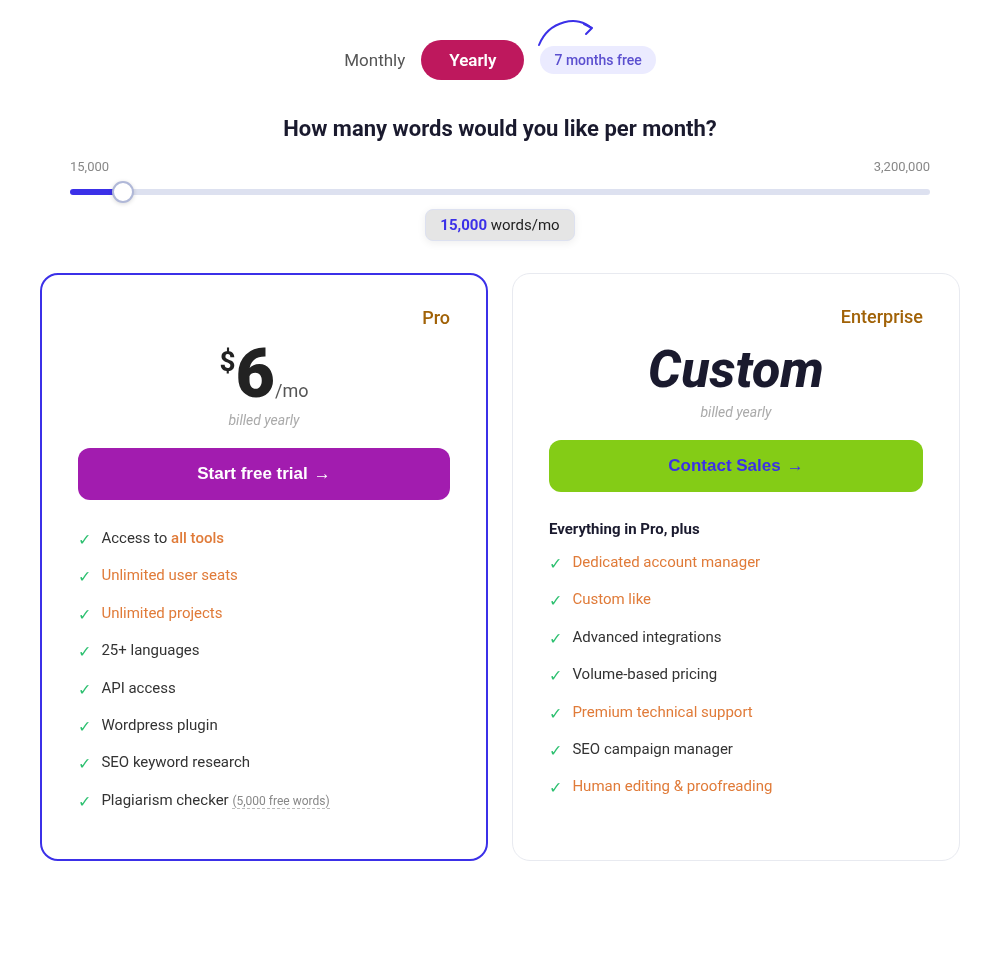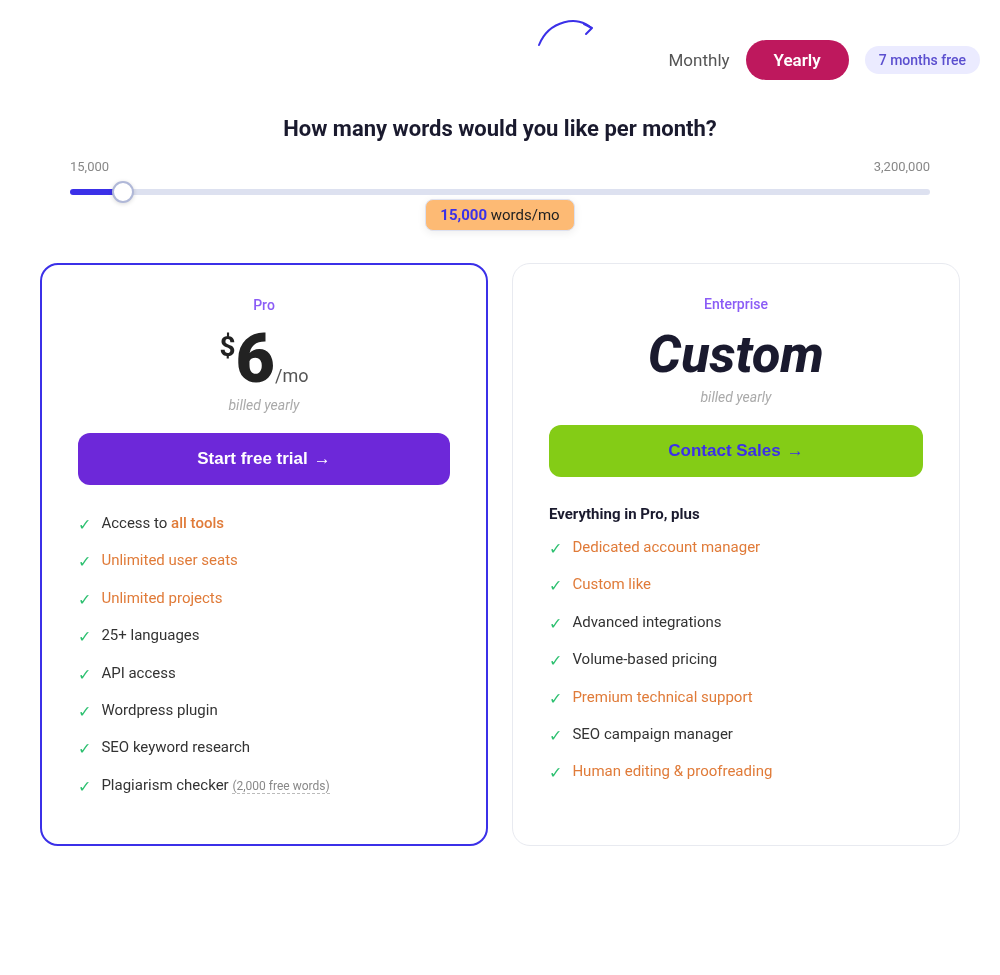--- a/index.html
+++ b/index.html
@@ -9,21 +9,21 @@
       color: #222;
       width: 1000px;
       min-height: 975px;
       padding: 40px 20px;
     }
 
     
     .billing-section {
       display: flex;
       align-items: center;
-      justify-content: flex-end;
+      justify-content: center;
       gap: 16px;
       margin-bottom: 36px;
       position: relative;
     }
     .billing-label {
       font-size: 17px;
       color: #555;
       cursor: pointer;
     }
     .billing-toggle {
@@ -89,22 +89,22 @@
       width: 22px;
       height: 22px;
       border-radius: 50%;
       background: #fff;
       border: 2px solid #b0b8d8;
       box-shadow: 0 1px 4px rgba(0,0,0,0.15);
       cursor: pointer;
     }
     .slider-value-label {
       display: inline-block;
-      margin-top: 0;
-      background: #fdba74;
+      margin-top: 10px;
+      background: #e5e5e5;
       border: 1px solid #dde1f0;
       border-radius: 8px;
       padding: 6px 14px;
       font-size: 15px;
       box-shadow: 0 2px 8px rgba(0,0,0,0.07);
     }
     .slider-value-label span.highlight {
       color: #3b30e8;
       font-weight: 700;
     }
@@ -126,24 +126,24 @@
       background: #fff;
     }
     .plan-card.pro {
       border: 2.5px solid #3b30e8;
     }
     .plan-card.enterprise {
       border: 1.5px solid #e8eaf0;
     }
 
     .plan-name {
-      text-align: center;
-      font-size: 14px;
+      text-align: right;
+      font-size: 18px;
       font-weight: 500;
-      color: #8b5cf6;
+      color: #a16207;
       margin-bottom: 12px;
     }
     .plan-price {
       text-align: center;
       margin-bottom: 4px;
     }
     .plan-price .dollar {
       font-size: 28px;
       font-weight: 700;
       vertical-align: top;
@@ -179,21 +179,21 @@
       padding: 16px;
       border-radius: 12px;
       font-size: 17px;
       font-weight: 700;
       text-align: center;
       cursor: pointer;
       border: none;
       margin-bottom: 28px;
     }
     .cta-button.primary {
-      background: #6d28d9;
+      background: #a21caf;
       color: #fff;
     }
     .cta-button.secondary {
       background: #84cc16;
       color: #3b30e8;
     }
     .cta-arrow {
       margin-left: 6px;
     }
 
@@ -295,21 +295,21 @@
       <li>
         <span class="check-icon">✓</span>
         <span>Wordpress plugin</span>
       </li>
       <li>
         <span class="check-icon">✓</span>
         <span>SEO keyword research</span>
       </li>
       <li>
         <span class="check-icon">✓</span>
-        <span>Plagiarism checker <span class="feature-note">(2,000 free words)</span></span>
+        <span>Plagiarism checker <span class="feature-note">(5,000 free words)</span></span>
       </li>
     </ul>
   </div>
 
   <div class="plan-card enterprise">
     <div class="plan-name">Enterprise</div>
     <div class="plan-price custom-price">Custom</div>
     <div class="billed-label">billed yearly</div>
     <button class="cta-button secondary">
       <span>Contact Sales</span><span class="cta-arrow">→</span>

